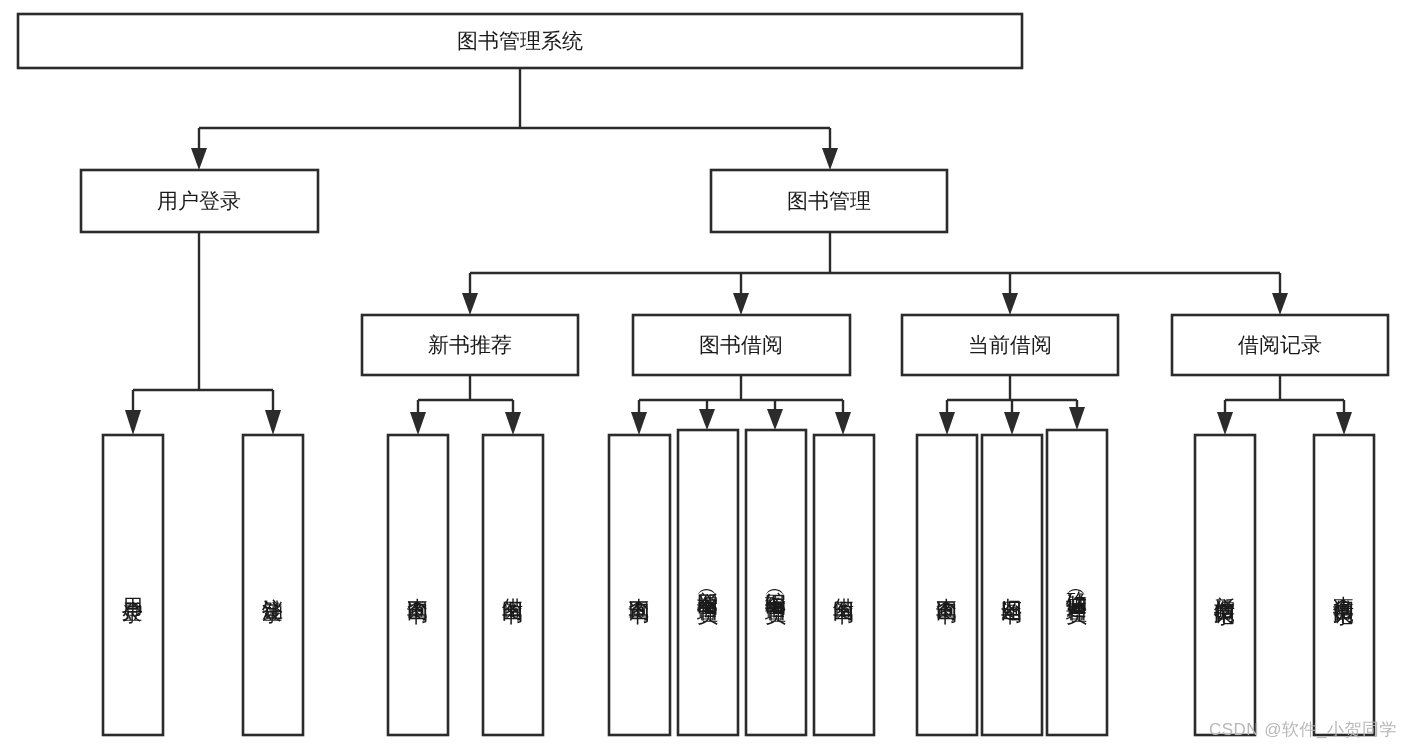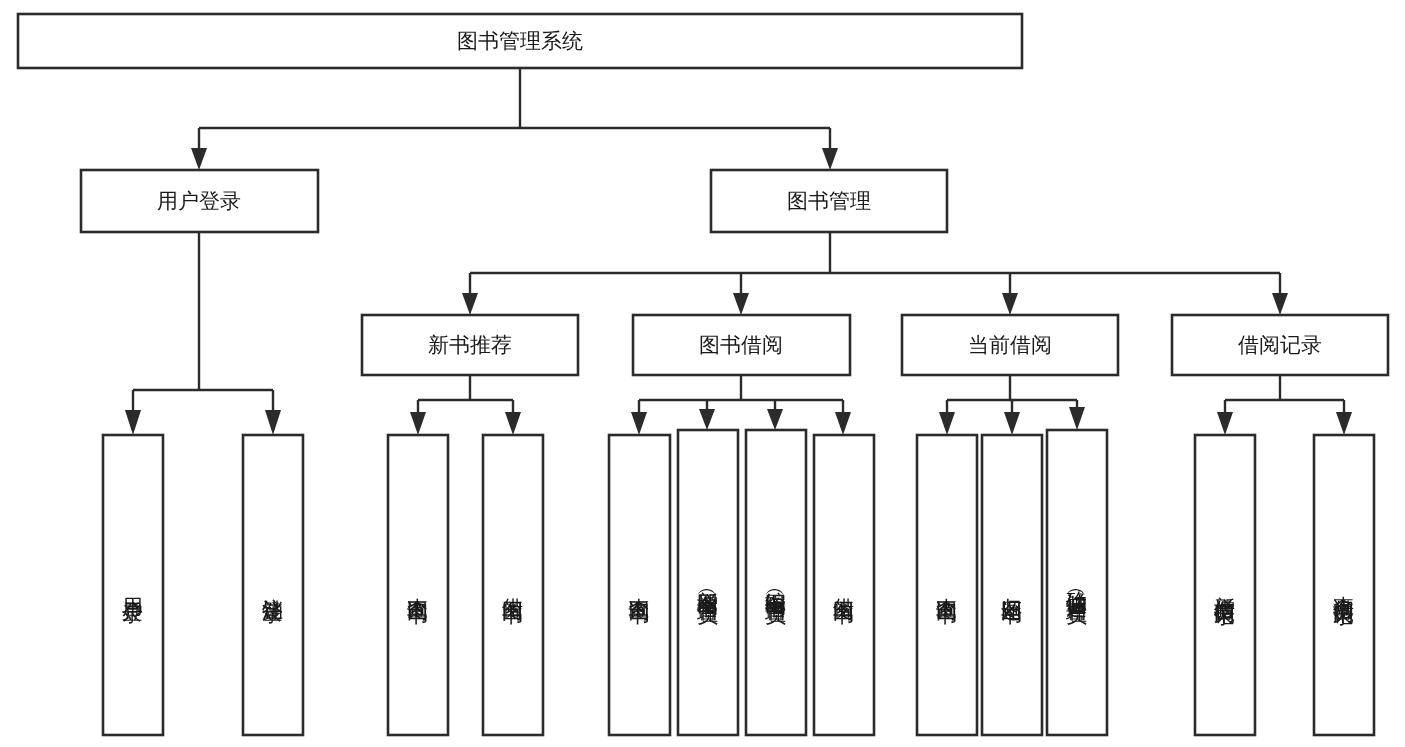--- a/index.html
+++ b/index.html
@@ -211,14 +211,15 @@
   <div class="node-label-v" style="left:746px; top:430px; width:60px; height:305px;">编辑图书（管理员）</div>
   <div class="node-label-v" style="left:814px; top:435px; width:60px; height:300px;">借阅图书</div>
 
   <div class="node-label-v" style="left:917px; top:435px; width:60px; height:300px;">查询图书</div>
   <div class="node-label-v" style="left:982px; top:435px; width:60px; height:300px;">归还图书</div>
   <div class="node-label-v" style="left:1047px; top:430px; width:60px; height:305px;">确认归还（管理员）</div>
 
   <div class="node-label-v" style="left:1195px; top:435px; width:60px; height:300px;">新增借阅记录</div>
   <div class="node-label-v" style="left:1314px; top:435px; width:60px; height:300px;">查询借阅记录</div>
 
+  <div class="watermark">CSDN @软件_小贺同学</div>
 
 </div>
 
 </body></html>

